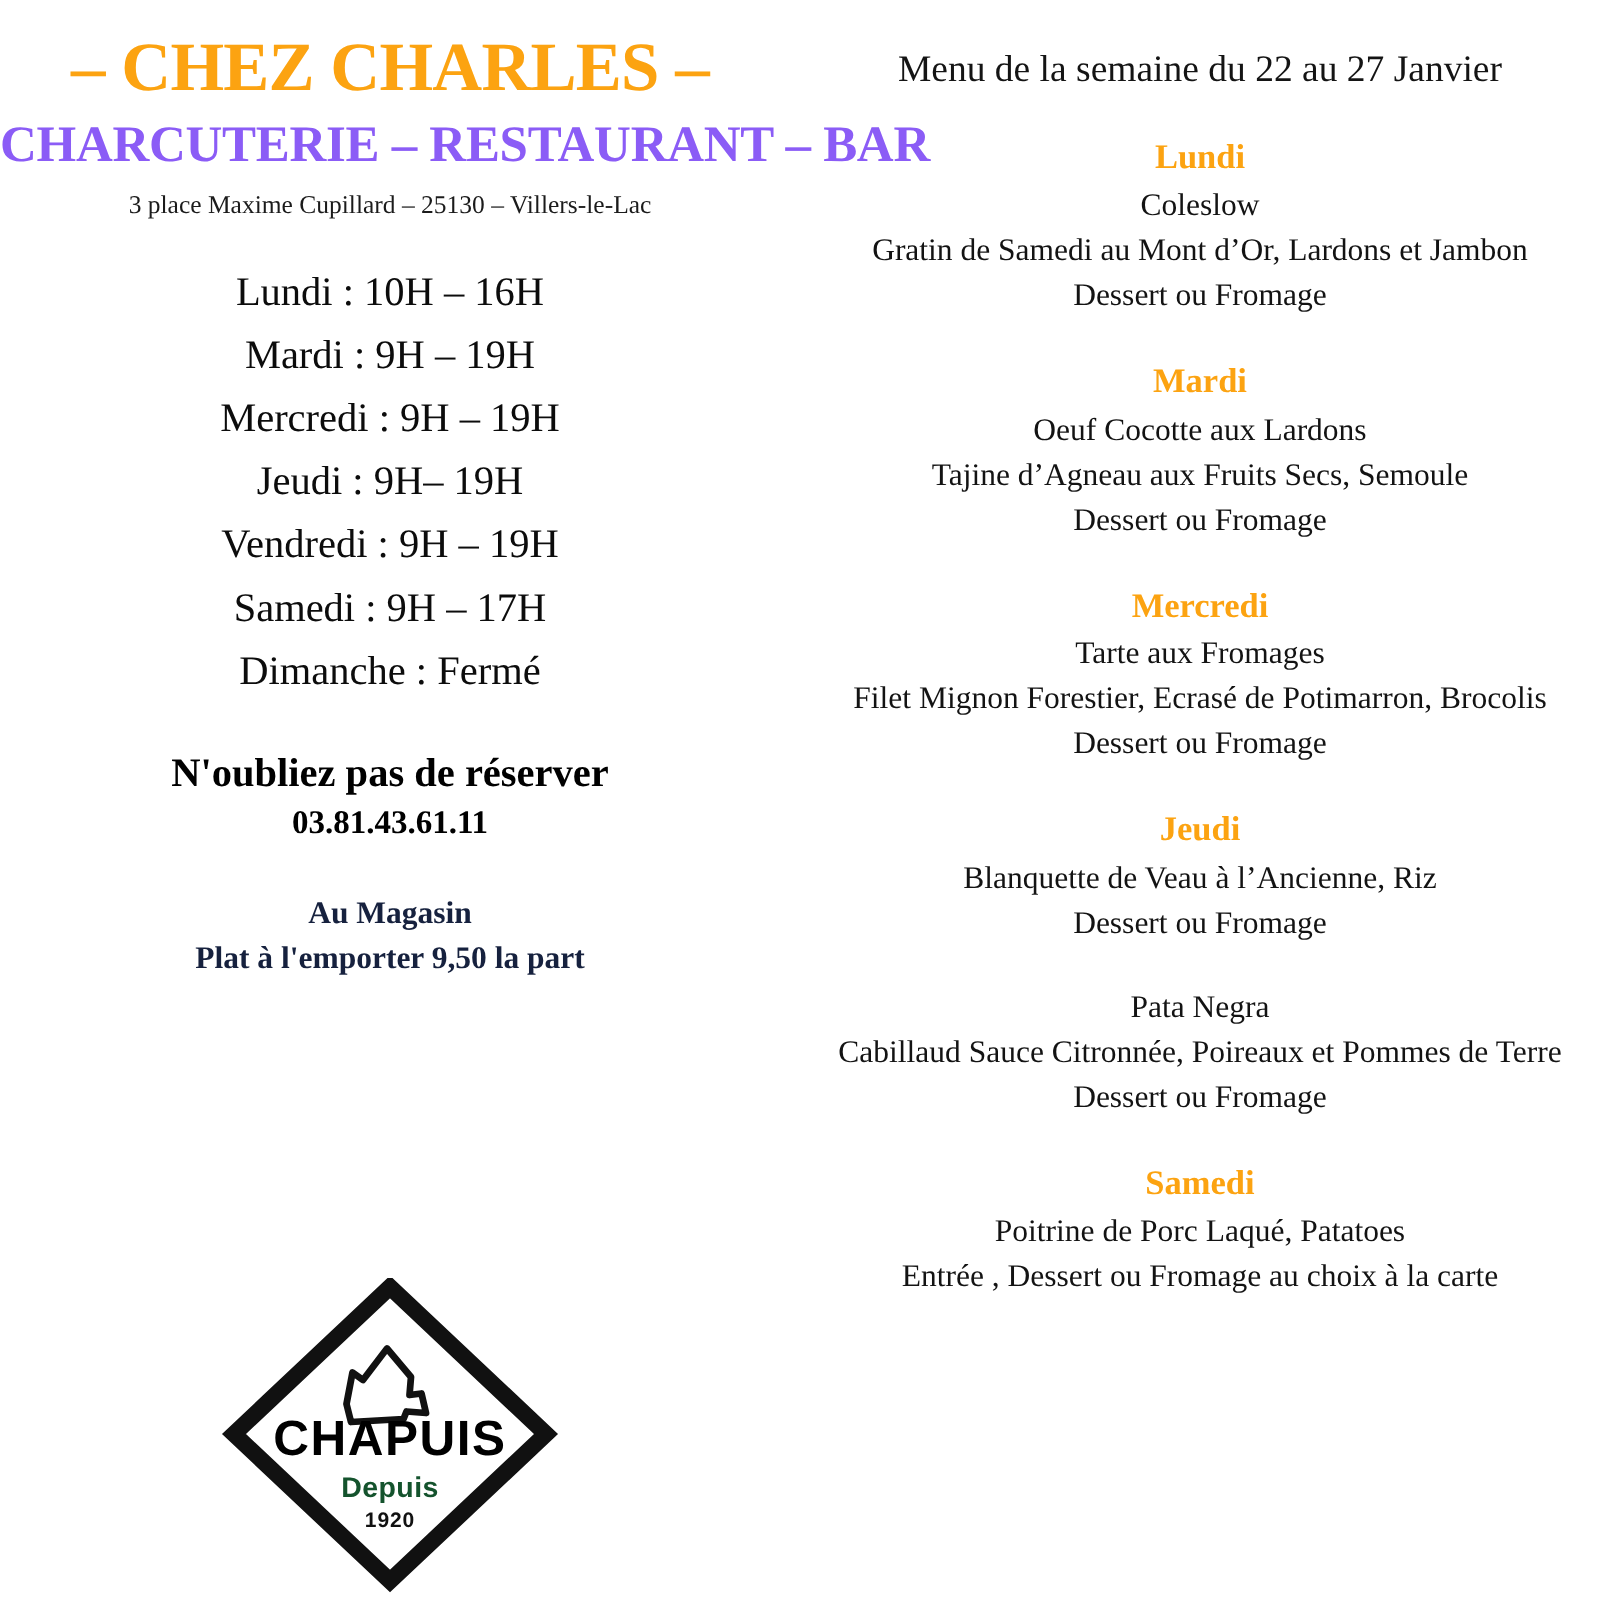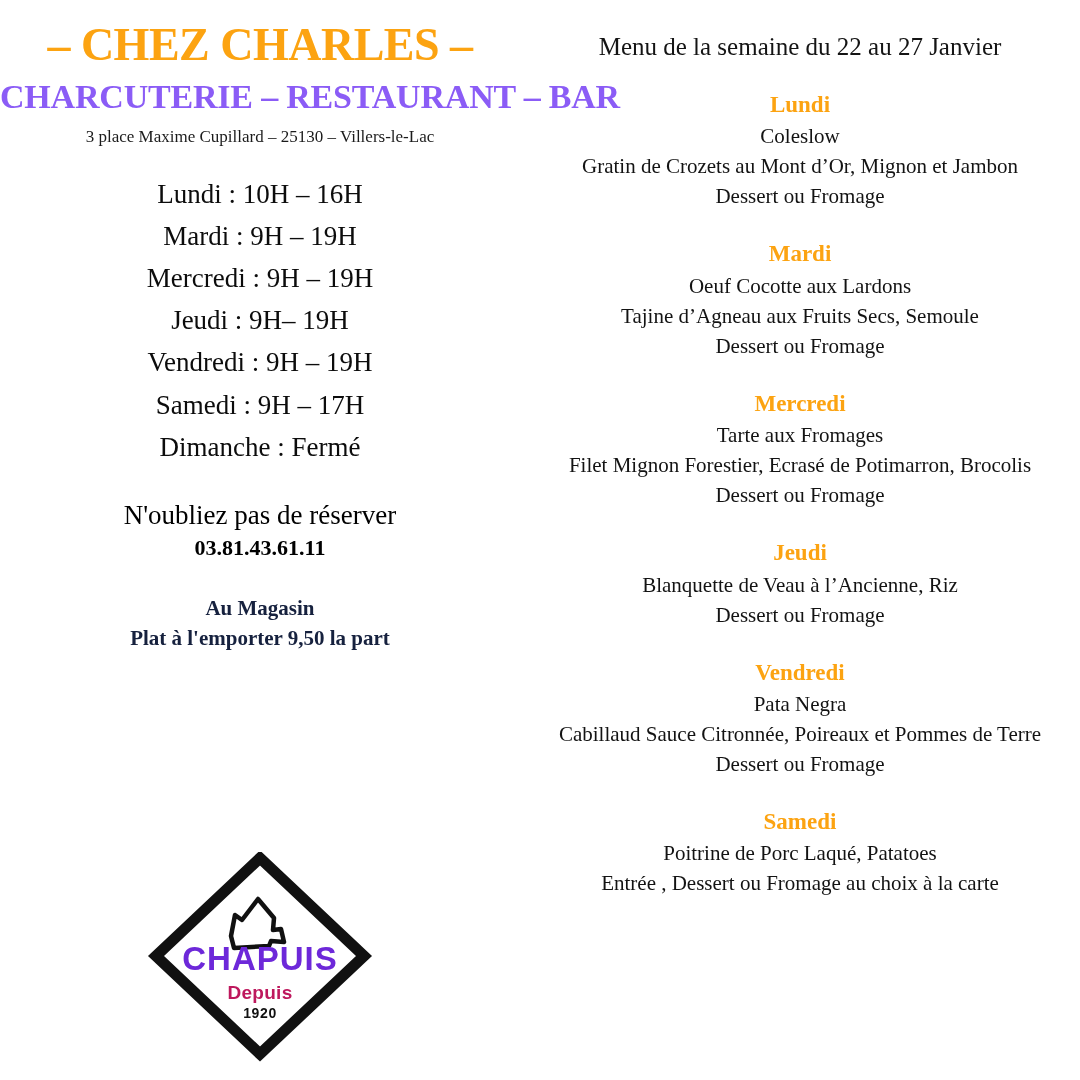--- a/index.html
+++ b/index.html
@@ -50,21 +50,21 @@
   }
   .hours-row {
     font-size:27px;
     line-height:1.56;
     color:#0c0c0c;
   }
 
   .reserve-block { margin-top:30px; }
   .reserve-title {
     font-size:27px;
-    font-weight:400;
+    font-weight:700;
     color:#000000;
     line-height:1.32;
   }
   .reserve-phone {
     font-size:22px;
     font-weight:700;
     color:#000000;
     line-height:1.32;
   }
 
@@ -149,37 +149,37 @@
 
   <div class="logo-wrap">
     <svg viewBox="0 0 230 215" width="230" height="215">
 
       <polygon points="115,6 219,104 115,202 11,104" fill="none" stroke="#111111" stroke-width="11"></polygon>
 
       <path d="M 86 84 L 90 63 L 97 68 L 113 47 L 129 66 L 128 78 L 136 77 L 139 90 L 126 89 L 124 94 L 89 96 Z" fill="none" stroke="#111111" stroke-width="4.5" stroke-linejoin="round"></path>
     </svg>
     <div style="position:absolute; left:0; top:88px; width:230px; text-align:center;
                 font-family:'Liberation Sans', sans-serif; font-weight:700; font-size:33px;
-                letter-spacing:1px; color:#6d28d9;">CHAPUIS</div>
+                letter-spacing:1px; color:#000000;">CHAPUIS</div>
     <div style="position:absolute; left:0; top:130px; width:230px; text-align:center;
                 font-family:'Liberation Sans', sans-serif; font-weight:700; font-size:19px;
-                letter-spacing:0.3px; color:#be185d;">Depuis</div>
+                letter-spacing:0.3px; color:#14532d;">Depuis</div>
     <div style="position:absolute; left:0; top:153px; width:230px; text-align:center;
                 font-family:'Liberation Sans', sans-serif; font-weight:700; font-size:14px;
                 letter-spacing:0.6px; color:#111111;">1920</div>
   </div>
 
   <div class="right-col">
 
     <div class="menu-week">Menu de la semaine du 22 au 27 Janvier</div>
 
     <div class="day-block">
       <div class="day-name">Lundi</div>
       <div class="day-dish">Coleslow</div>
-      <div class="day-dish">Gratin de Crozets au Mont d’Or, Mignon et  Jambon</div>
+      <div class="day-dish">Gratin de Samedi au Mont d’Or, Lardons et  Jambon</div>
       <div class="day-dish">Dessert ou Fromage</div>
     </div>
 
     <div class="day-block">
       <div class="day-name">Mardi</div>
       <div class="day-dish">Oeuf Cocotte aux Lardons</div>
       <div class="day-dish">Tajine d’Agneau aux Fruits Secs, Semoule</div>
       <div class="day-dish">Dessert ou Fromage</div>
     </div>
 
@@ -190,21 +190,20 @@
       <div class="day-dish">Dessert ou Fromage</div>
     </div>
 
     <div class="day-block">
       <div class="day-name">Jeudi</div>
       <div class="day-dish">Blanquette de Veau à l’Ancienne, Riz</div>
       <div class="day-dish">Dessert ou Fromage</div>
     </div>
 
     <div class="day-block">
-      <div class="day-name">Vendredi</div>
       <div class="day-dish">Pata Negra</div>
       <div class="day-dish">Cabillaud Sauce Citronnée, Poireaux et Pommes de Terre</div>
       <div class="day-dish">Dessert ou Fromage</div>
     </div>
 
     <div class="day-block">
       <div class="day-name">Samedi</div>
       <div class="day-dish">Poitrine de Porc Laqué, Patatoes</div>
       <div class="day-dish">Entrée , Dessert ou Fromage au choix à la carte</div>
     </div>

